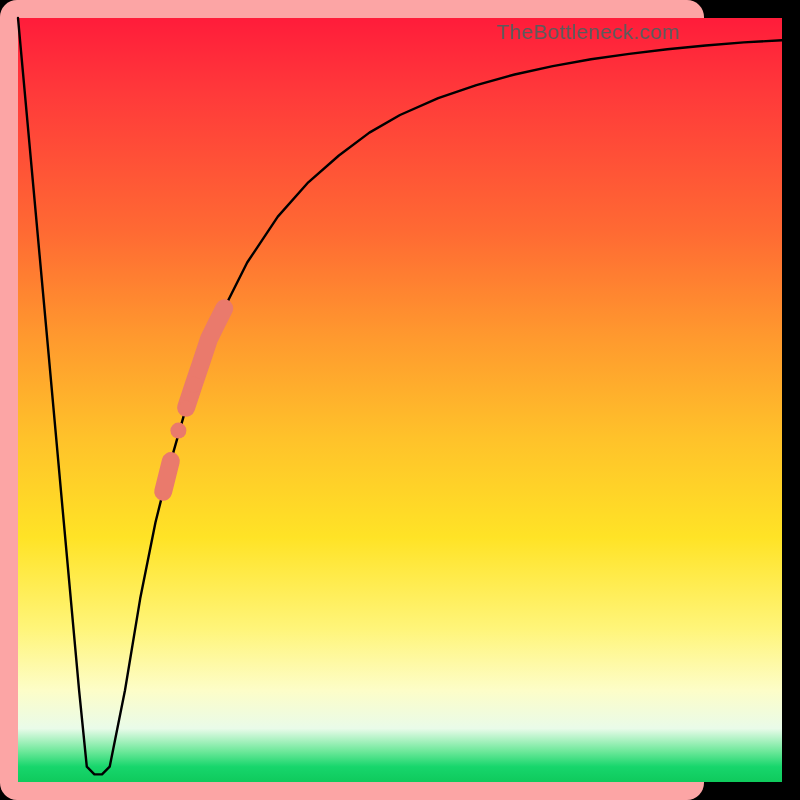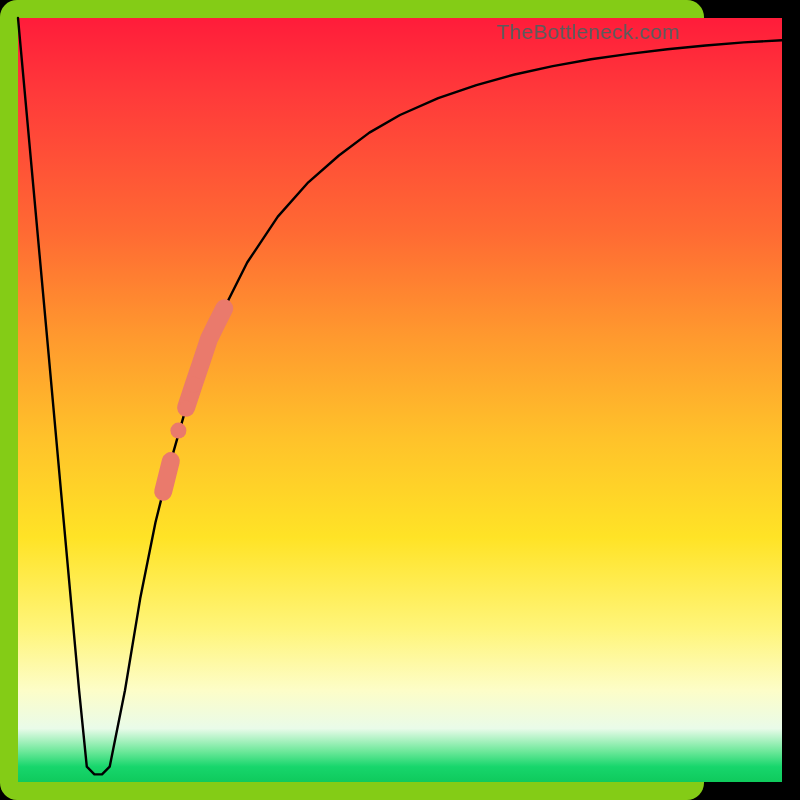--- a/index.html
+++ b/index.html
@@ -7,21 +7,21 @@
     padding: 0;
     width: 800px;
     height: 800px;
     background: #000;
     font-family: Arial, Helvetica, sans-serif;
   }
   .frame {
     position: relative;
     width: 704px;
     height: 800px;
-    background: #84cc16;
+    background: #fca5a5;
     border-radius: 17px;
   }
   .plot-area {
     position: absolute;
     left: 18px;
     top: 18px;
     width: 764px;
     height: 764px;
     background: linear-gradient(to bottom,
       #ff1c3a 0%,

